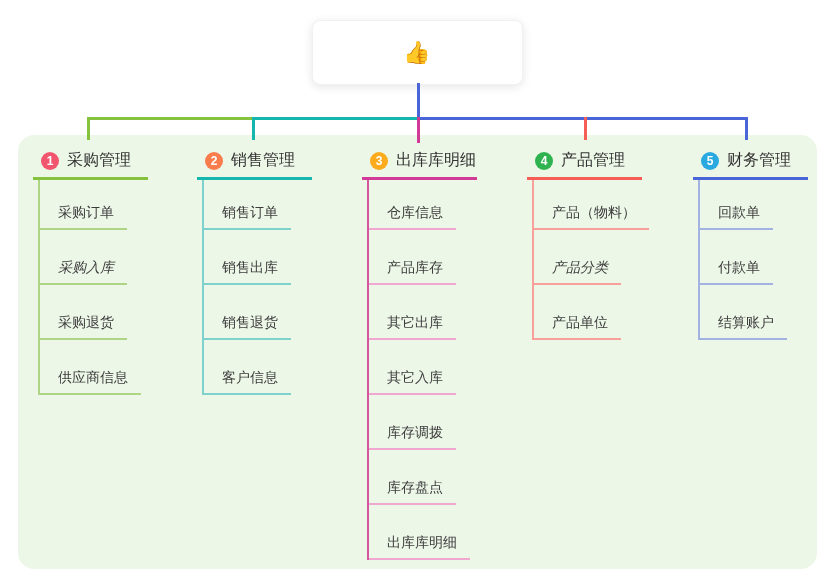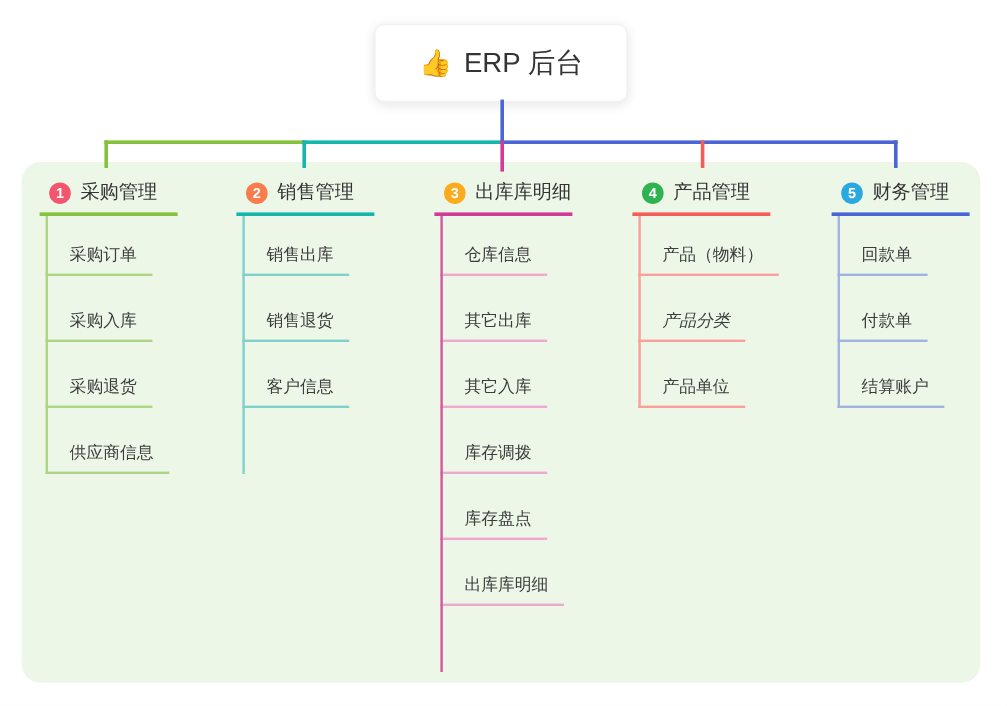--- a/index.html
+++ b/index.html
@@ -32,21 +32,20 @@
 </style>
 </head>
 <body>
 
 <div class="canvas">
 
   <div class="panel" style="background: rgb(237, 247, 232);"></div>
 
   <div class="root-card">
     <span class="thumb">👍</span>
-    <span>ERP 后台</span>
   </div>
 
   <div class="seg w3" style="left: 417px; top: 83px; height: 37px; background: rgb(74, 101, 214);"></div>
   <div class="seg h3" style="left: 87px; top: 117px; width: 167px; background: rgb(133, 194, 61);"></div>
   <div class="seg h3" style="left: 252px; top: 117px; width: 166px; background: rgb(21, 182, 173);"></div>
   <div class="seg h3" style="left: 417px; top: 117px; width: 331px; background: rgb(74, 101, 214);"></div>
   <div class="seg w3" style="left: 87px; top: 117px; height: 23px; background: rgb(133, 194, 61);"></div>
   <div class="seg w3" style="left: 252px; top: 117px; height: 23px; background: rgb(21, 182, 173);"></div>
   <div class="seg w3" style="left: 417px; top: 117px; height: 26px; background: rgb(209, 59, 151);"></div>
   <div class="seg w3" style="left: 584px; top: 117px; height: 23px; background: rgb(246, 93, 87);"></div>
@@ -56,38 +55,41 @@
     <div class="stem" style="height: 215px; background: rgb(174, 213, 133);"></div>
     <div class="branch-header" style="border-bottom-color: rgb(133, 194, 61);">
       <span class="badge" style="background: rgb(242, 86, 110);">1</span>
       <span class="branch-label">采购管理</span>
     </div>
     <div class="children">
       <div class="row">
           <span class="child" style="border-bottom-color: rgb(174, 213, 133);">采购订单</span>
         </div>
       <div class="row">
-          <span class="child" style="border-bottom-color: rgb(174, 213, 133);">采购入库</span>
+          <span class="child" style="border-bottom-color: rgb(174, 213, 133); font-style: italic;">采购入库</span>
         </div>
       <div class="row">
           <span class="child" style="border-bottom-color: rgb(174, 213, 133);">采购退货</span>
         </div>
       <div class="row">
           <span class="child" style="border-bottom-color: rgb(174, 213, 133);">供应商信息</span>
         </div>
     </div>
   </div>
 
   <div class="branch" style="left:197px;">
     <div class="stem" style="height: 215px; background: rgb(127, 210, 203);"></div>
     <div class="branch-header" style="border-bottom-color: rgb(21, 182, 173);">
       <span class="badge" style="background: rgb(249, 124, 77);">2</span>
       <span class="branch-label">销售管理</span>
     </div>
     <div class="children">
+      <div class="row">
+          <span class="child" style="border-bottom-color: rgb(127, 210, 203);">销售订单</span>
+        </div>
       <div class="row">
           <span class="child" style="border-bottom-color: rgb(127, 210, 203);">销售出库</span>
         </div>
       <div class="row">
           <span class="child" style="border-bottom-color: rgb(127, 210, 203);">销售退货</span>
         </div>
       <div class="row">
           <span class="child" style="border-bottom-color: rgb(127, 210, 203);">客户信息</span>
         </div>
     </div>
@@ -95,20 +97,23 @@
 
   <div class="branch" style="left:362px;">
     <div class="stem" style="height: 380px; background: rgb(212, 86, 159);"></div>
     <div class="branch-header" style="border-bottom-color: rgb(209, 59, 151);">
       <span class="badge" style="background: rgb(251, 171, 28);">3</span>
       <span class="branch-label">出库库明细</span>
     </div>
     <div class="children">
       <div class="row">
           <span class="child" style="border-bottom-color: rgb(240, 168, 208); margin-top: 32px;">仓库信息</span>
+        </div>
+      <div class="row">
+          <span class="child" style="border-bottom-color: rgb(240, 168, 208);">产品库存</span>
         </div>
       <div class="row">
           <span class="child" style="border-bottom-color: rgb(240, 168, 208);">其它出库</span>
         </div>
       <div class="row">
           <span class="child" style="border-bottom-color: rgb(240, 168, 208);">其它入库</span>
         </div>
       <div class="row">
           <span class="child" style="border-bottom-color: rgb(240, 168, 208);">库存调拨</span>
         </div>

